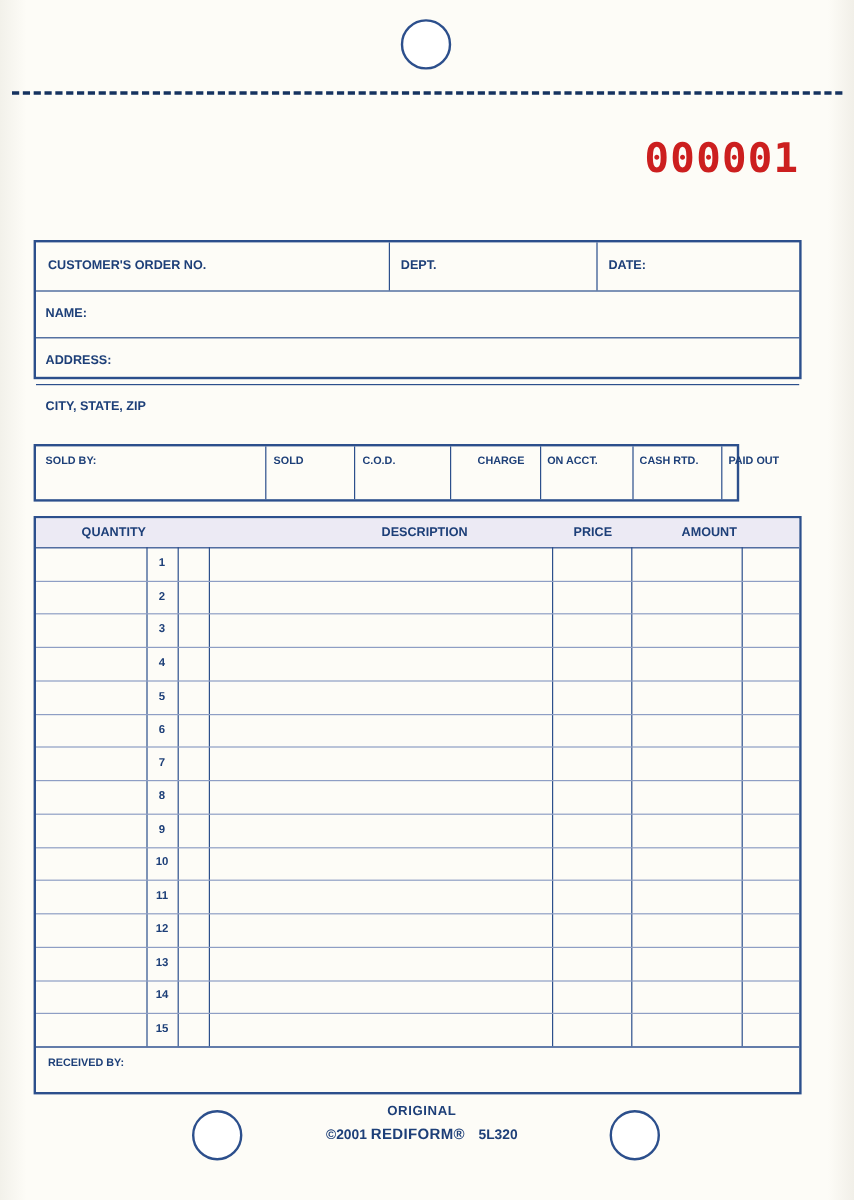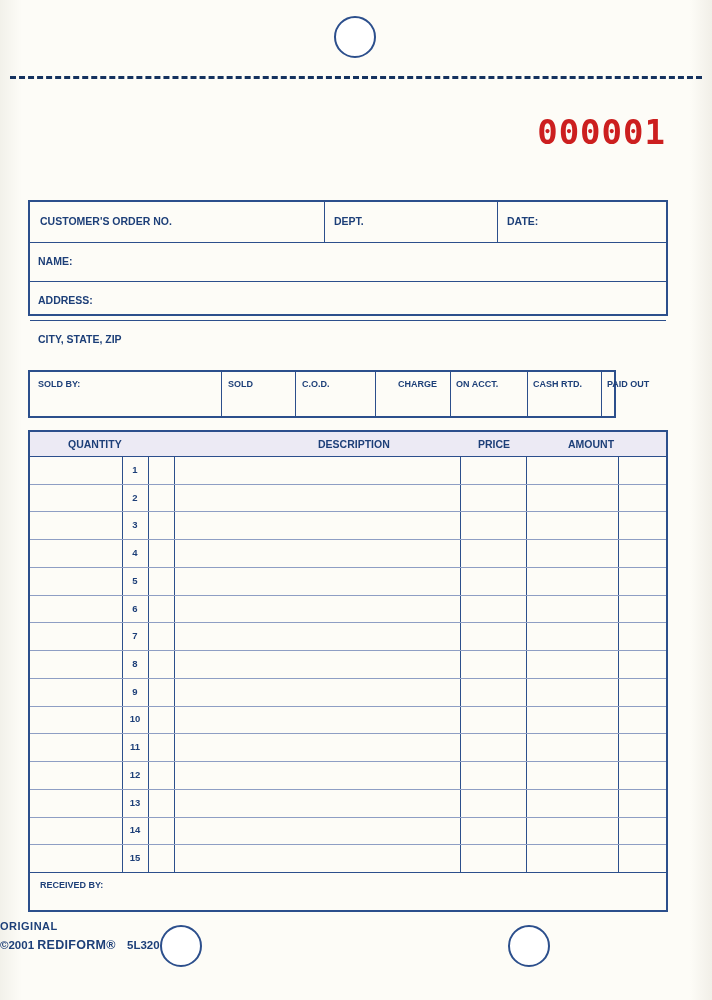--- a/index.html
+++ b/index.html
@@ -108,20 +108,21 @@
   }
 
   #received-line { position: absolute; left: 0; width: 100%; border-top: 1.5px solid #2c4f8c; }
   #received-label { position: absolute; left: 10px; font-size: 9px; font-weight: bold; color: #1d3f78; }
 
   
   .footer {
     position: absolute;
     left: 0;
     width: 703px;
+    text-align: center;
     color: #1d3f78;
   }
   #footer-original { top: 920px; font-size: 11px; font-weight: bold; letter-spacing: 0.5px; }
   #footer-copy { top: 938px; font-size: 11.5px; font-weight: bold; }
   #footer-copy .brand { font-size: 12.5px; letter-spacing: 0.3px; }
   #footer-copy .code { margin-left: 8px; }
 </style>
 </head>
 <body>
 

